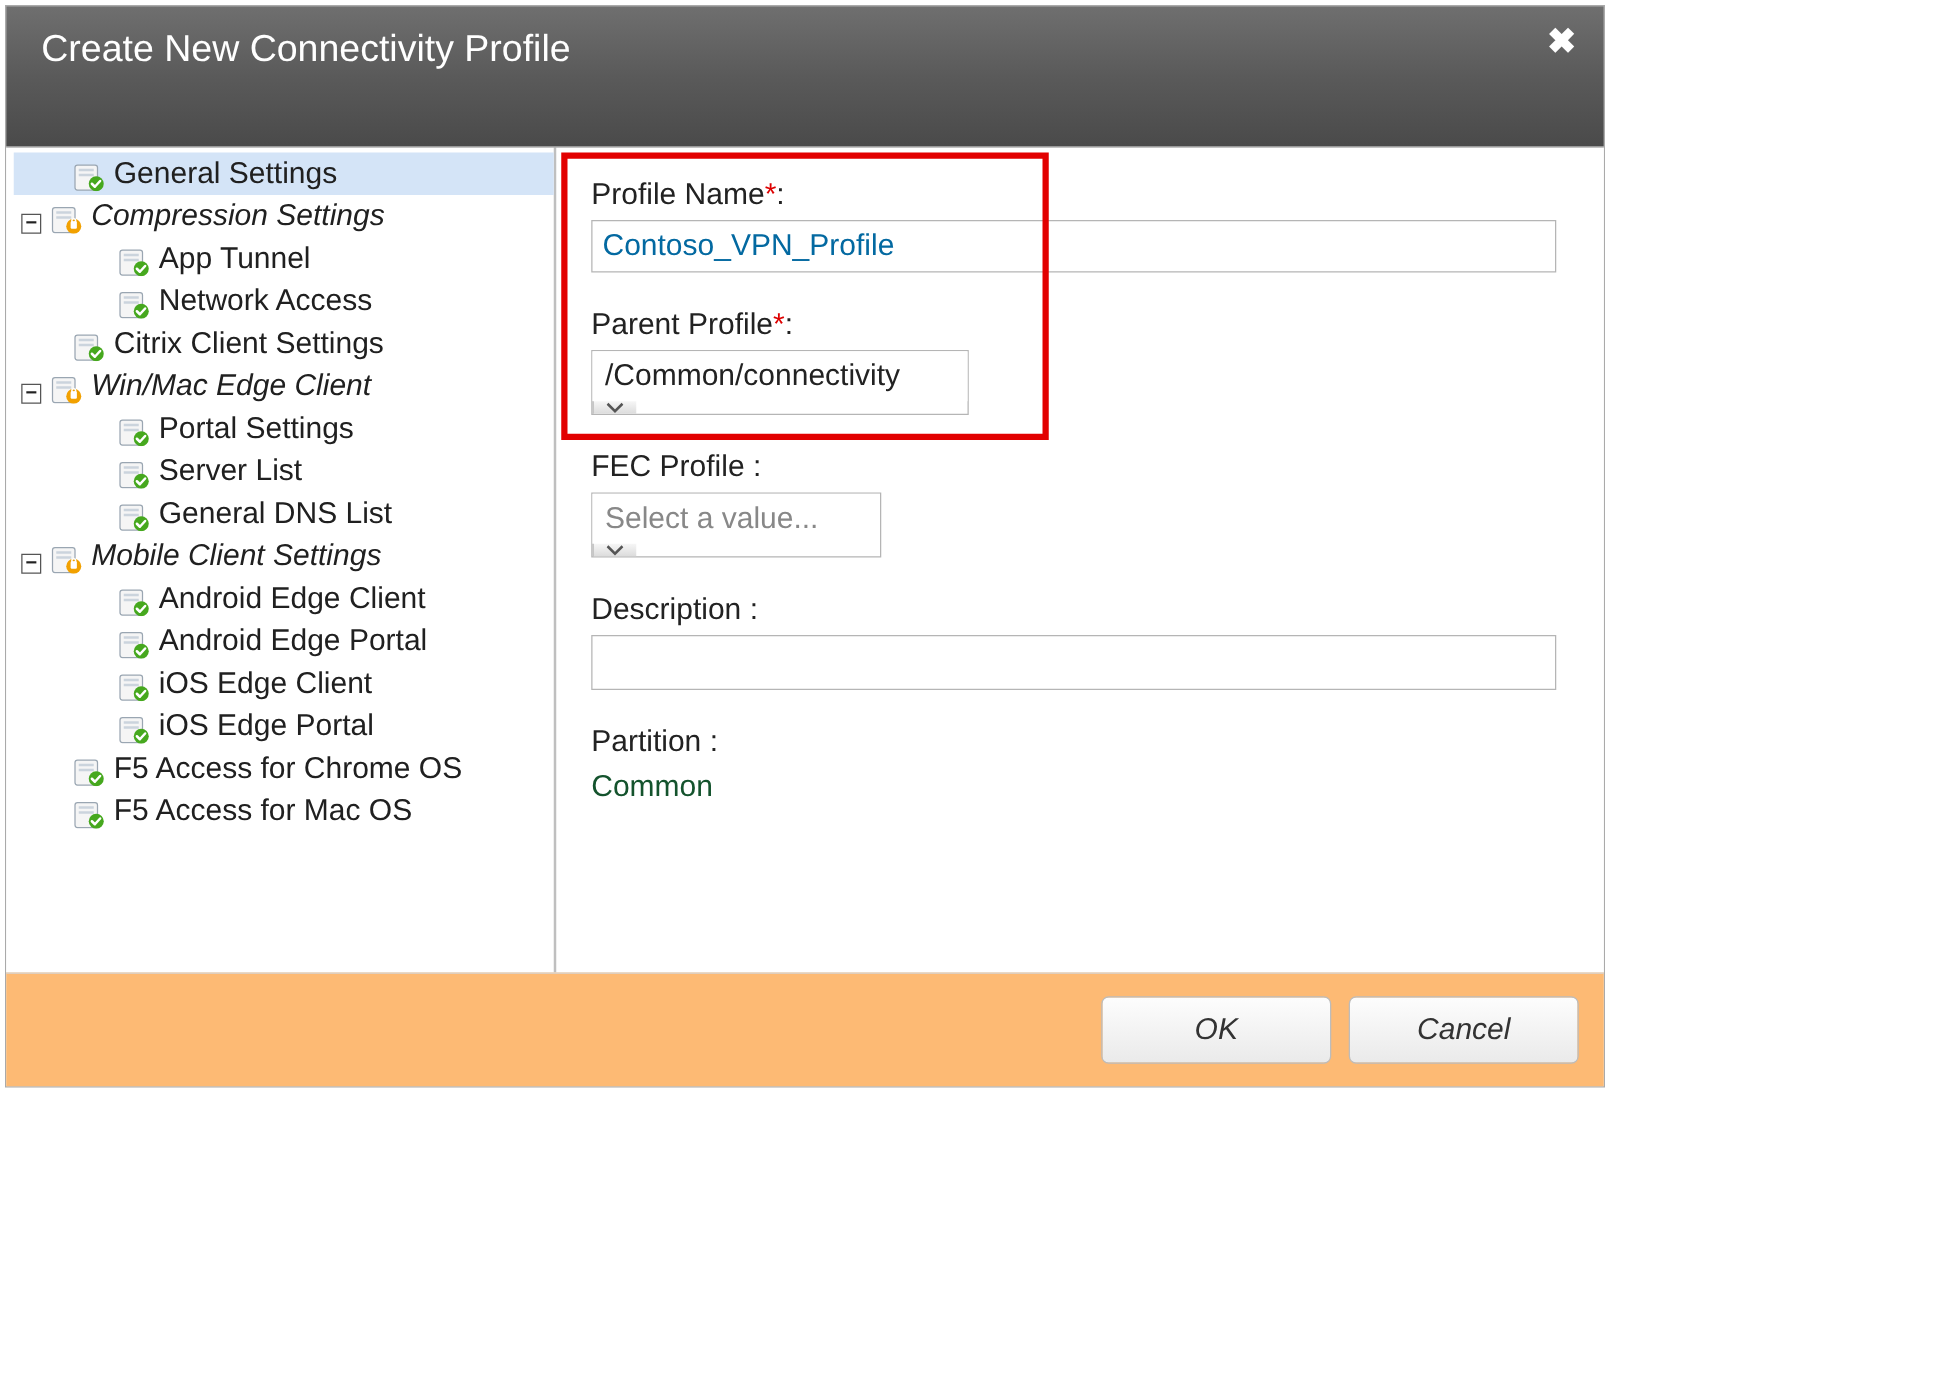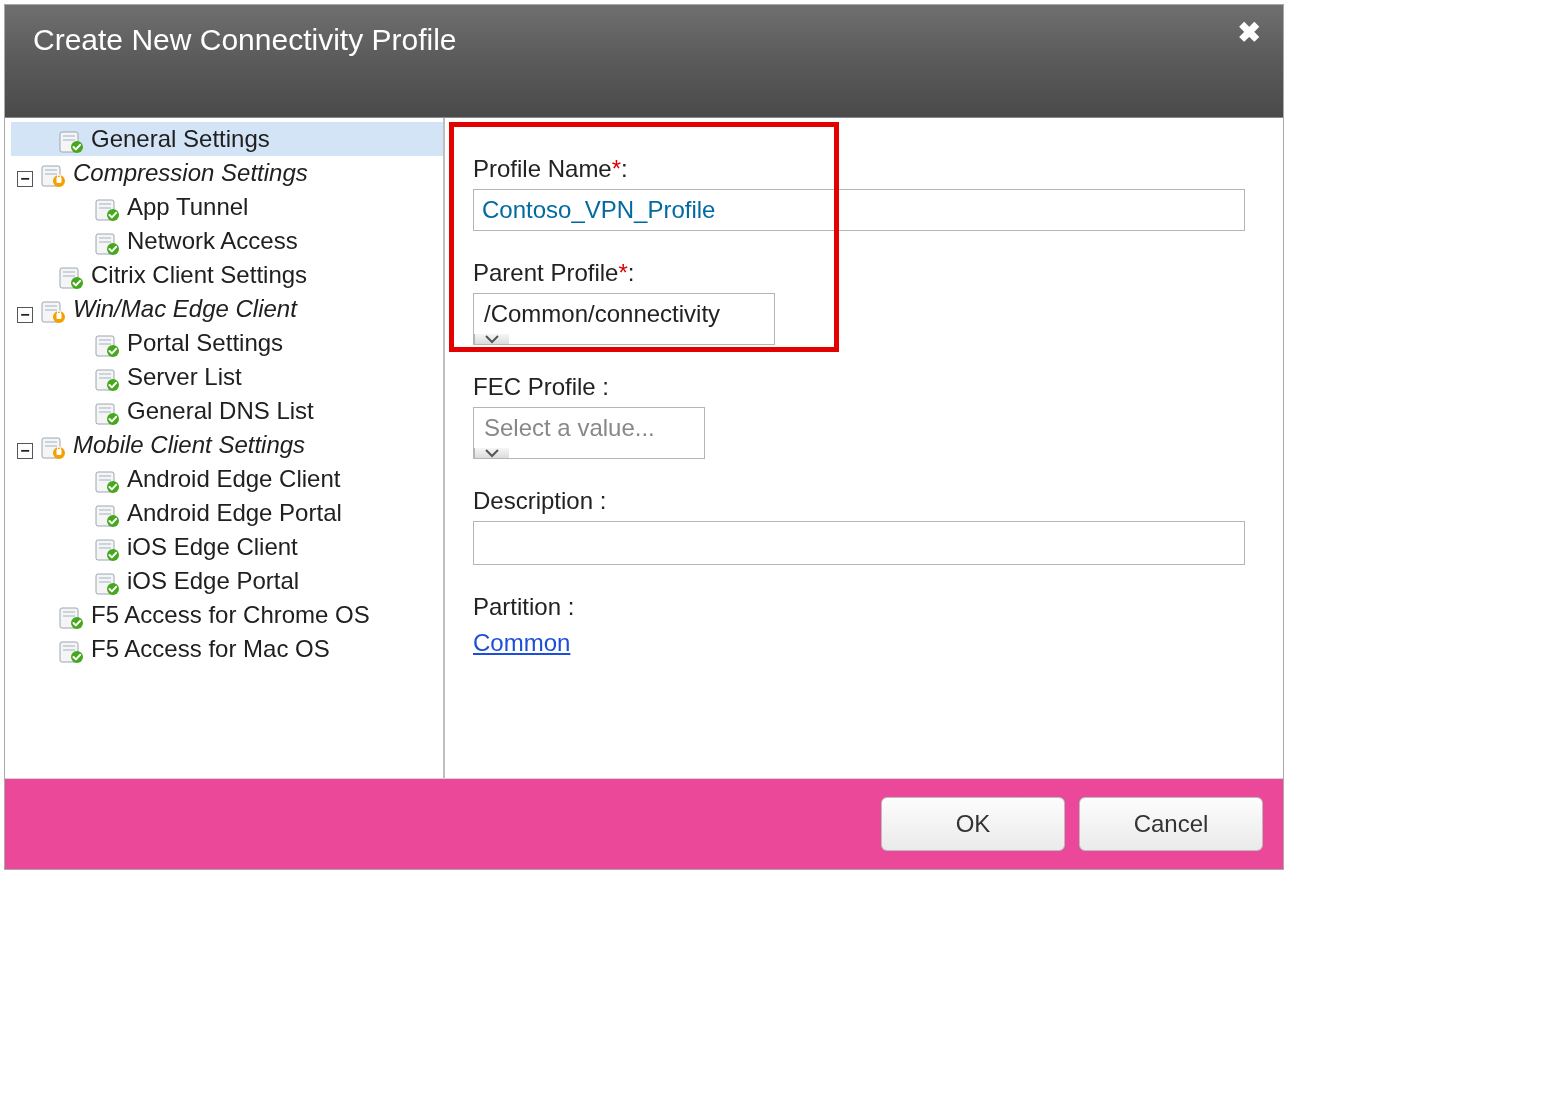--- a/index.html
+++ b/index.html
@@ -102,21 +102,21 @@
     position: relative;
     font-size: 24px;
     color: #222;
   }
   .highlight-box {
     position: absolute;
     border: 5px solid #e20000;
     pointer-events: none;
   }
   .field {
-    margin: 17px 0 22px 0;
+    margin: 4px 0 22px 0;
     padding: 6px 18px 0 18px;
   }
   .field-label {
     margin-bottom: 6px;
   }
   .req { color: #d00; }
   .text-input {
     width: 100%;
     box-sizing: border-box;
     border: 1px solid #b5b5b5;
@@ -143,29 +143,30 @@
   .combo-btn {
     width: 34px;
     background: linear-gradient(to bottom, #f6f6f6 0%, #dcdcdc 100%);
     border-left: 1px solid #b5b5b5;
     display: flex;
     align-items: center;
     justify-content: center;
     cursor: pointer;
   }
   .combo-btn svg { width: 14px; height: 10px; }
-  .readonly-value { color: #1d4ed8; padding: 2px 0 0 0; text-decoration: underline; }
+  .readonly-value { color: #14532d; padding: 2px 0 0 0; }
 
   .dialog-footer {
-    background: #ec4899;
+    background: #fdba74;
     border-top: 1px solid #d5d5d5;
     padding: 18px 20px;
     display: flex;
     justify-content: flex-end;
     gap: 14px;
+    font-style: italic;
   }
   .btn {
     min-width: 182px;
     padding: 12px 0;
     font-size: 24px;
     color: #333;
     background: linear-gradient(to bottom, #fdfdfd 0%, #eaeaea 100%);
     border: 1px solid #bcbcbc;
     border-radius: 6px;
     text-align: center;

